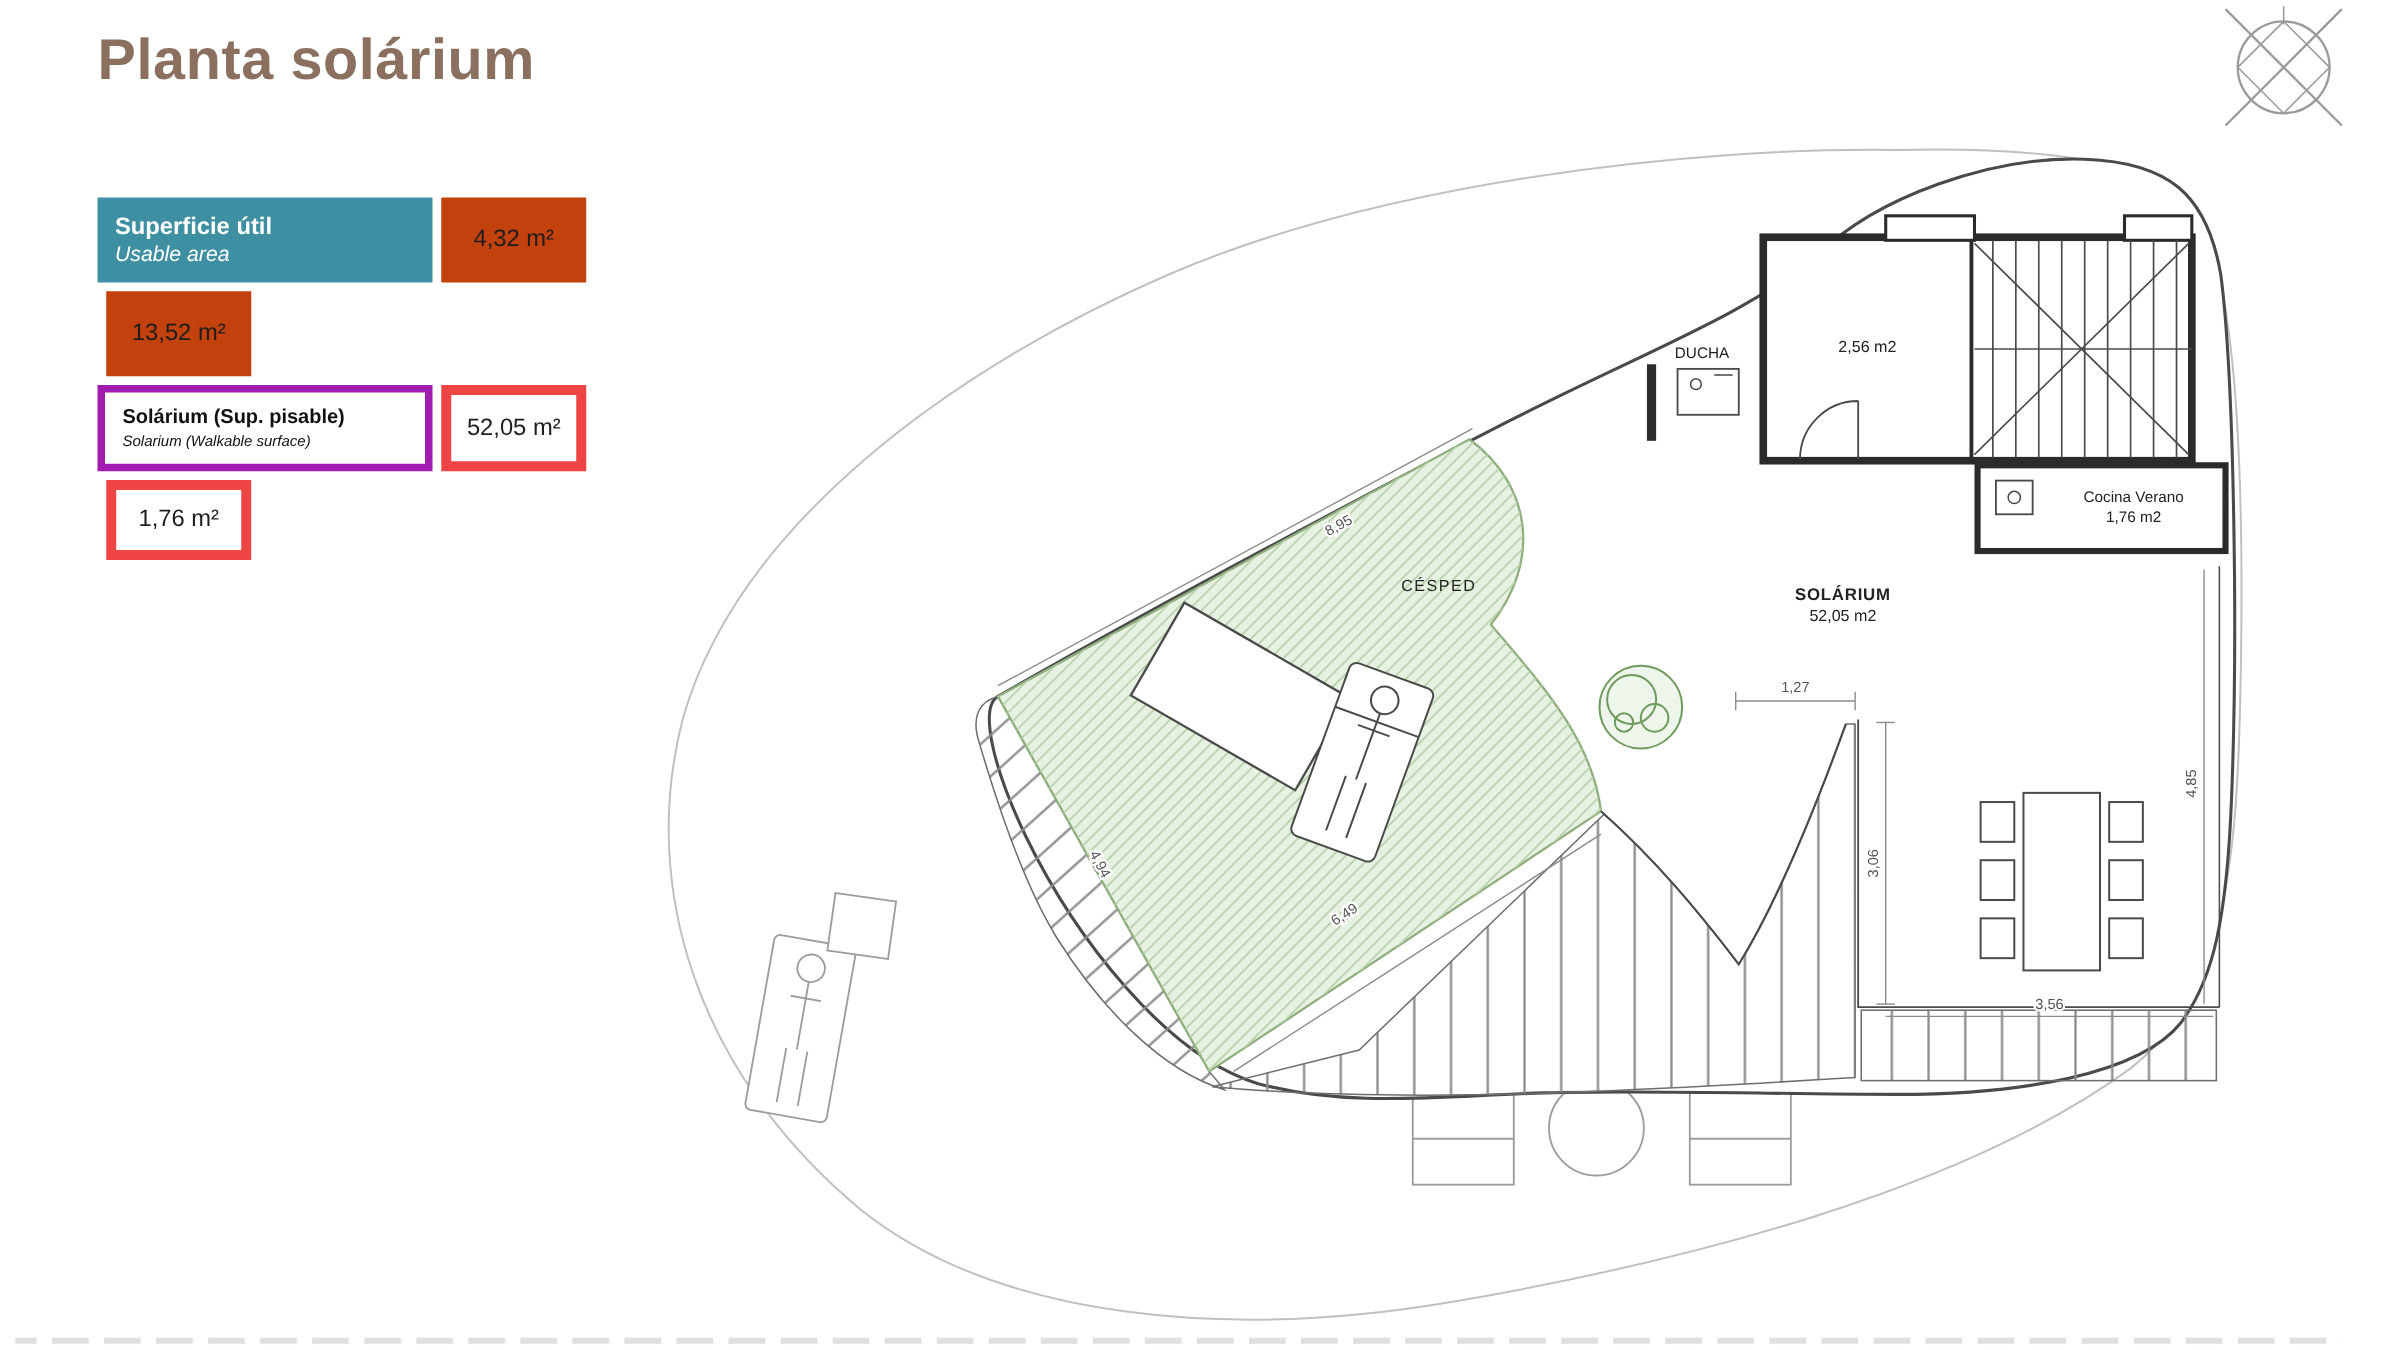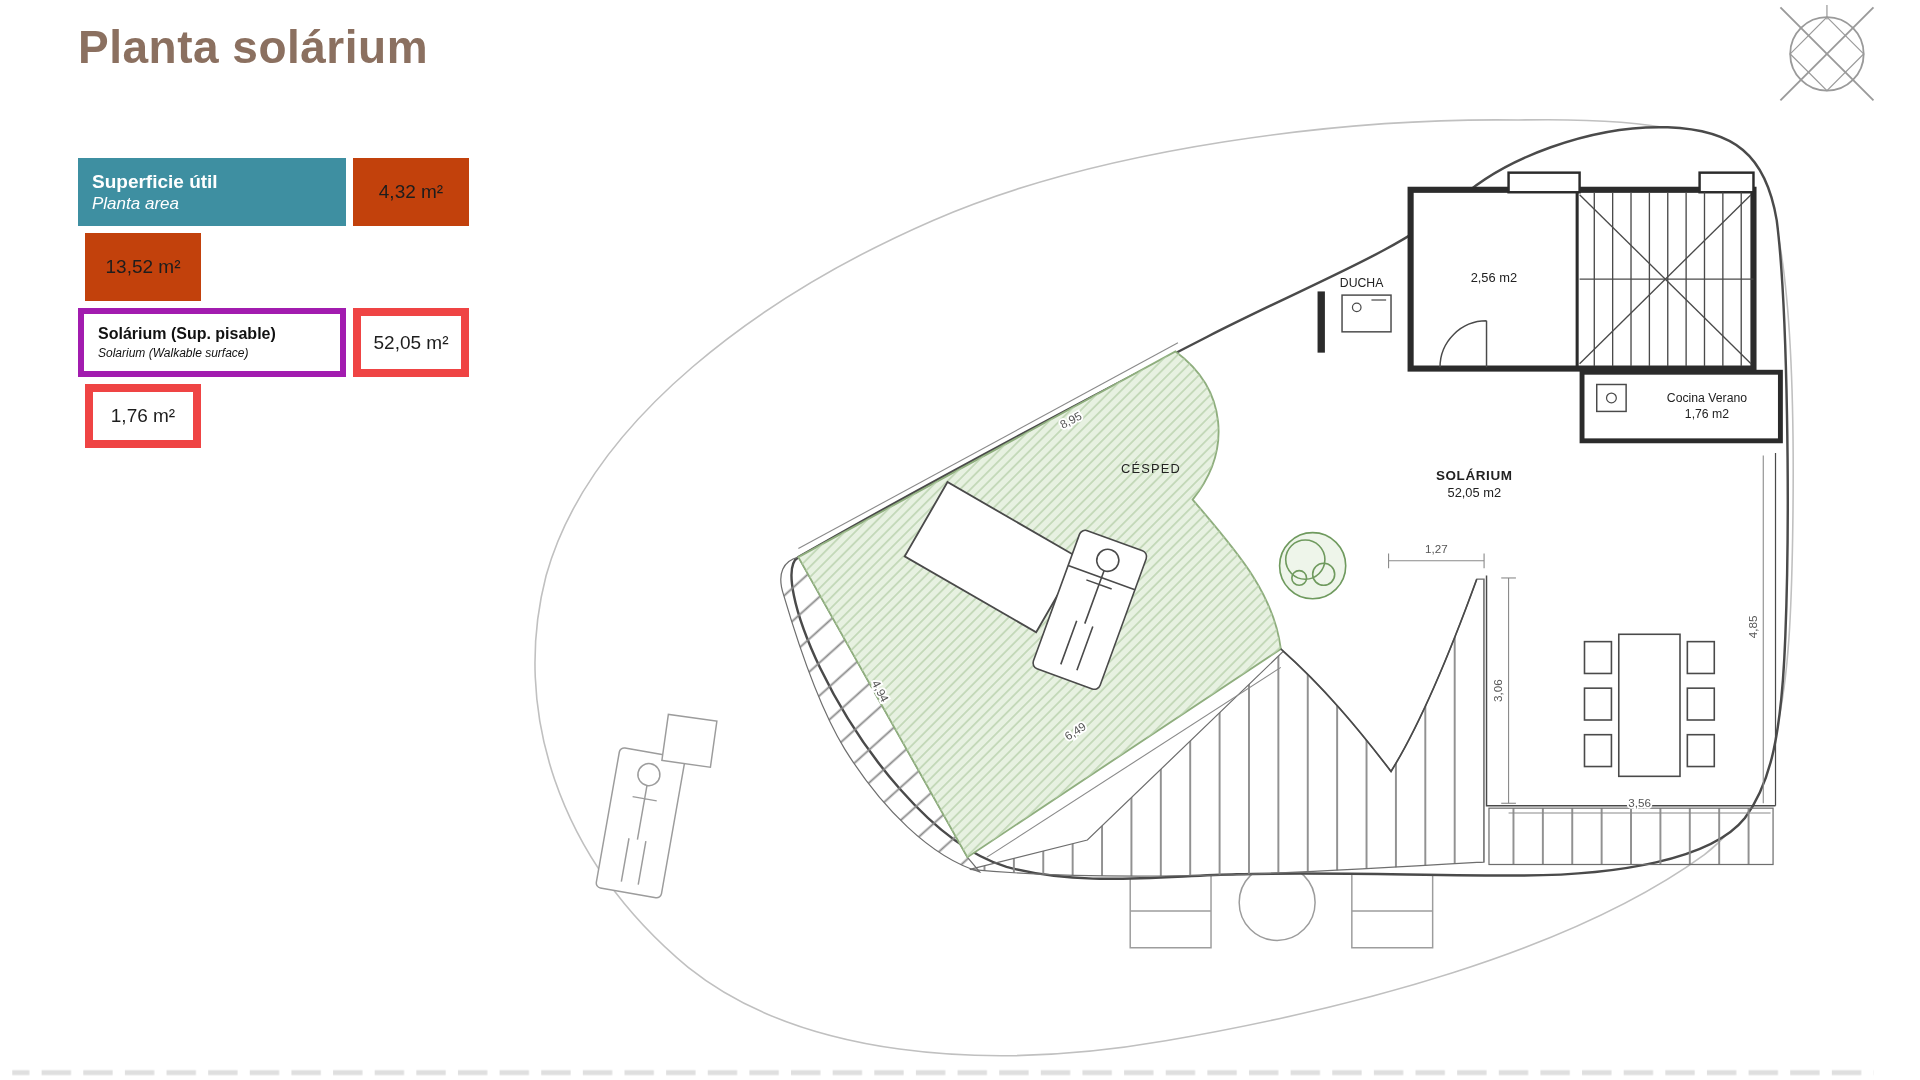--- a/index.html
+++ b/index.html
@@ -207,21 +207,21 @@
 </svg>
 
 <div class="header">
   <div class="title-es">Planta solárium</div>
 </div>
 
 <div class="legend">
   <div class="lrow">
     <div class="lcell label teal">
       <div class="es">Superficie útil</div>
-      <div class="en">Planta area</div>
+      <div class="en">Usable area</div>
     </div>
     <div class="lcell value vblue">4,32 m²</div>
   </div>
   <div class="lrow">
     <div class="lcell value vblue">13,52 m²</div>
   </div>
   <div class="lrow small">
     <div class="lcell label plain">
       <div class="es">Solárium (Sup. pisable)</div>
       <div class="en">Solarium (Walkable surface)</div>

